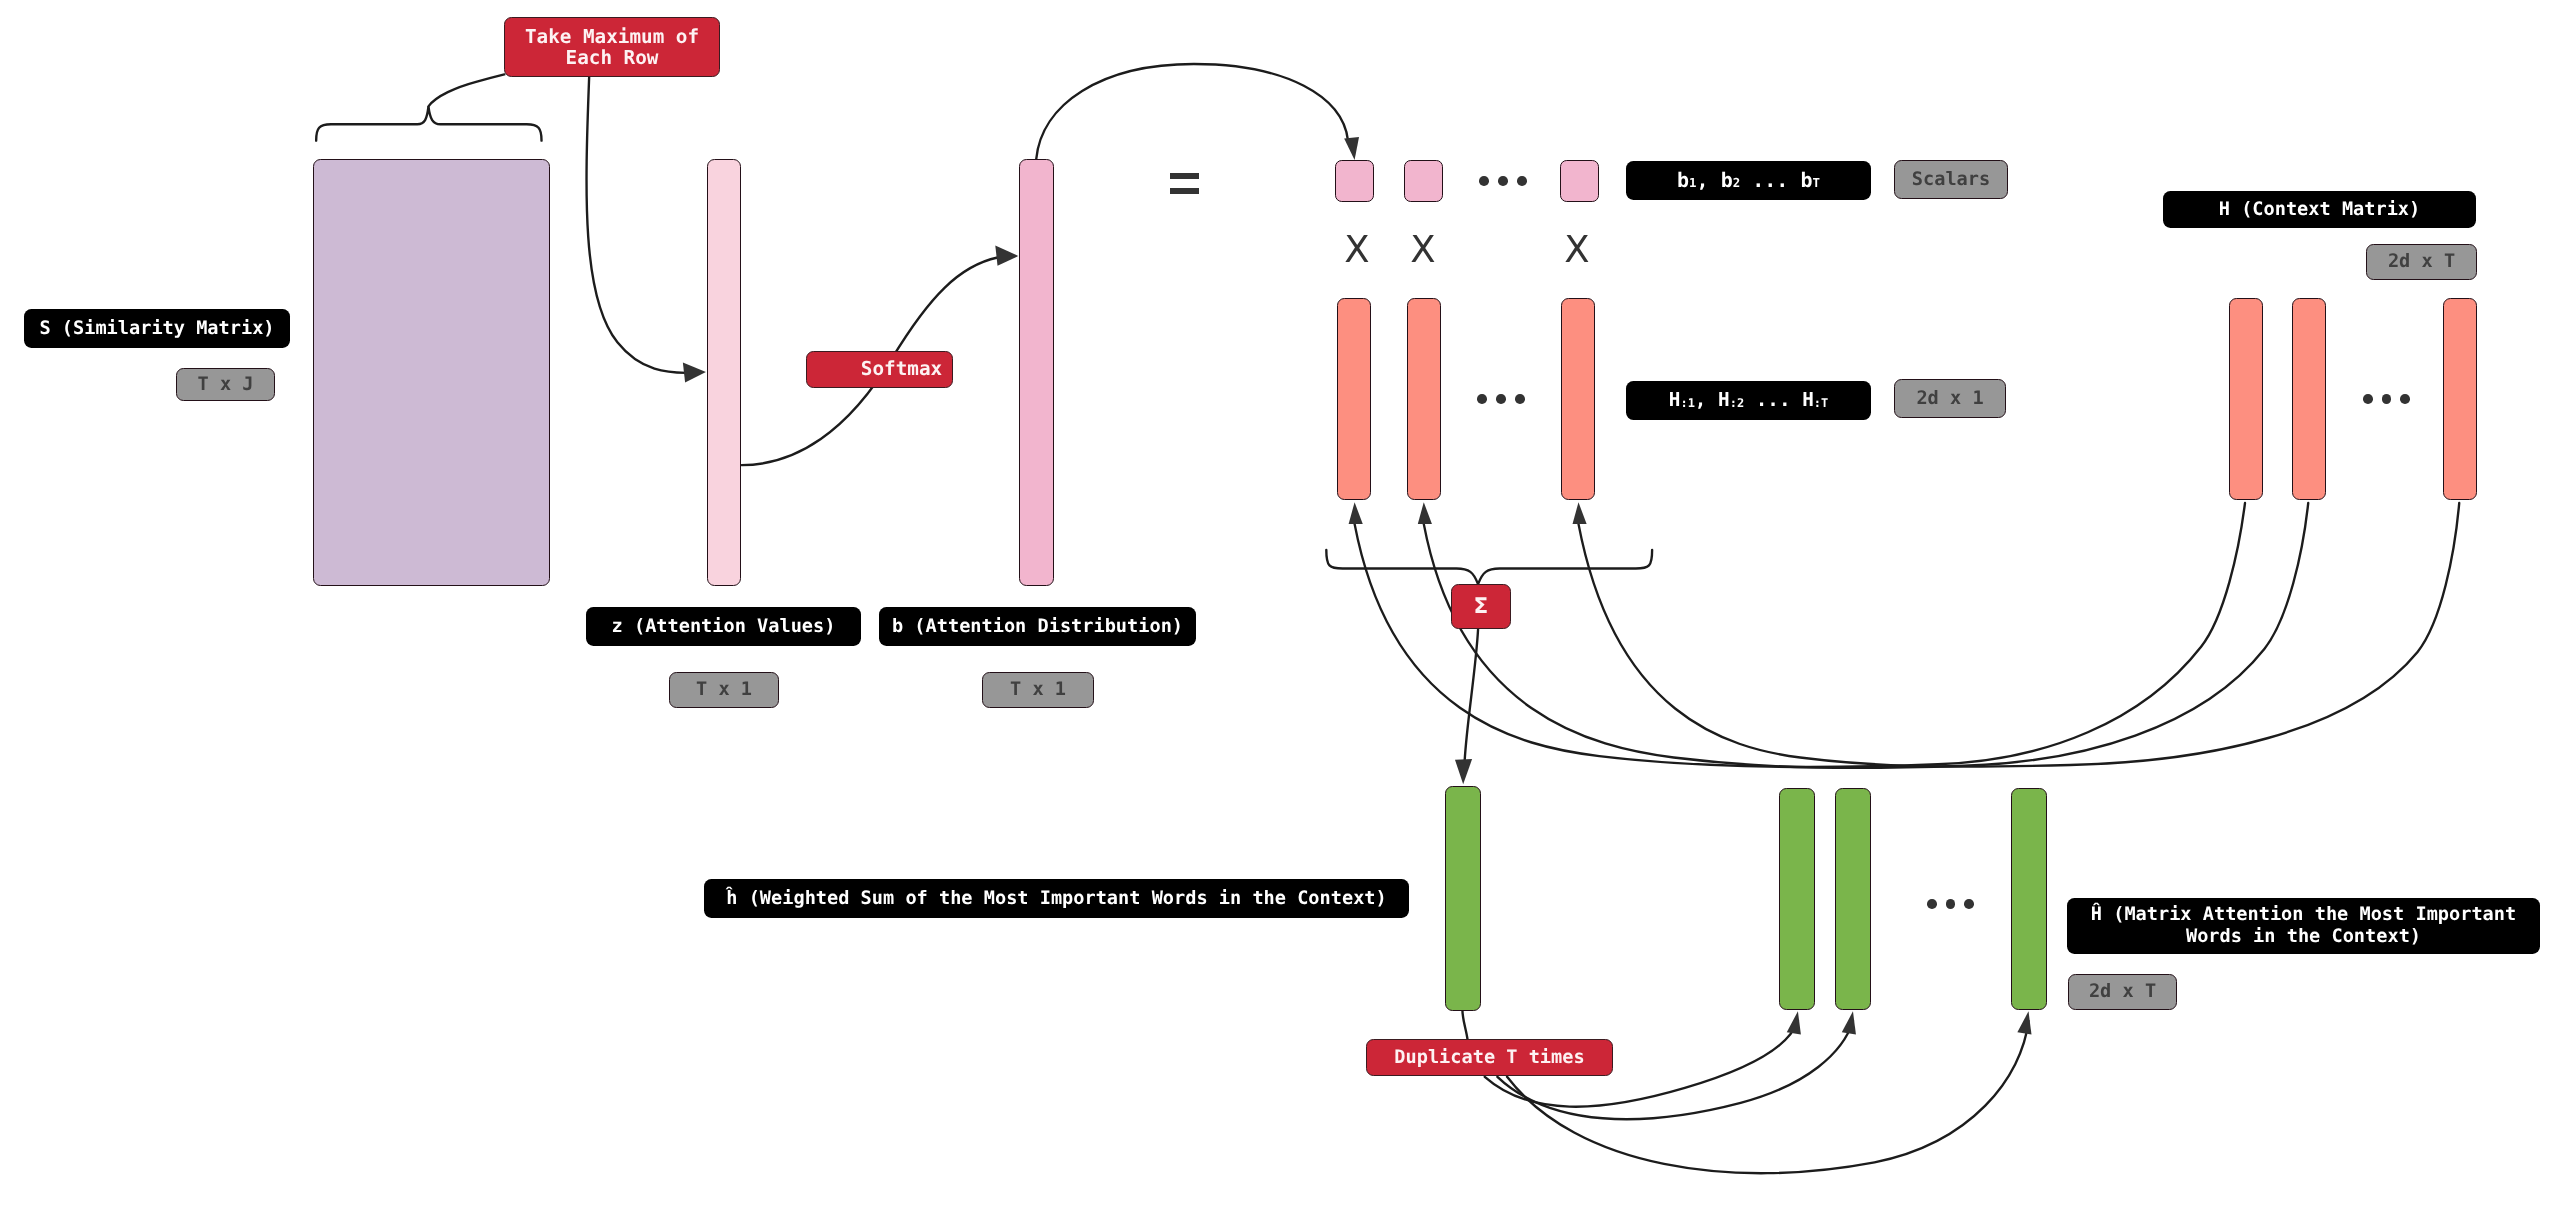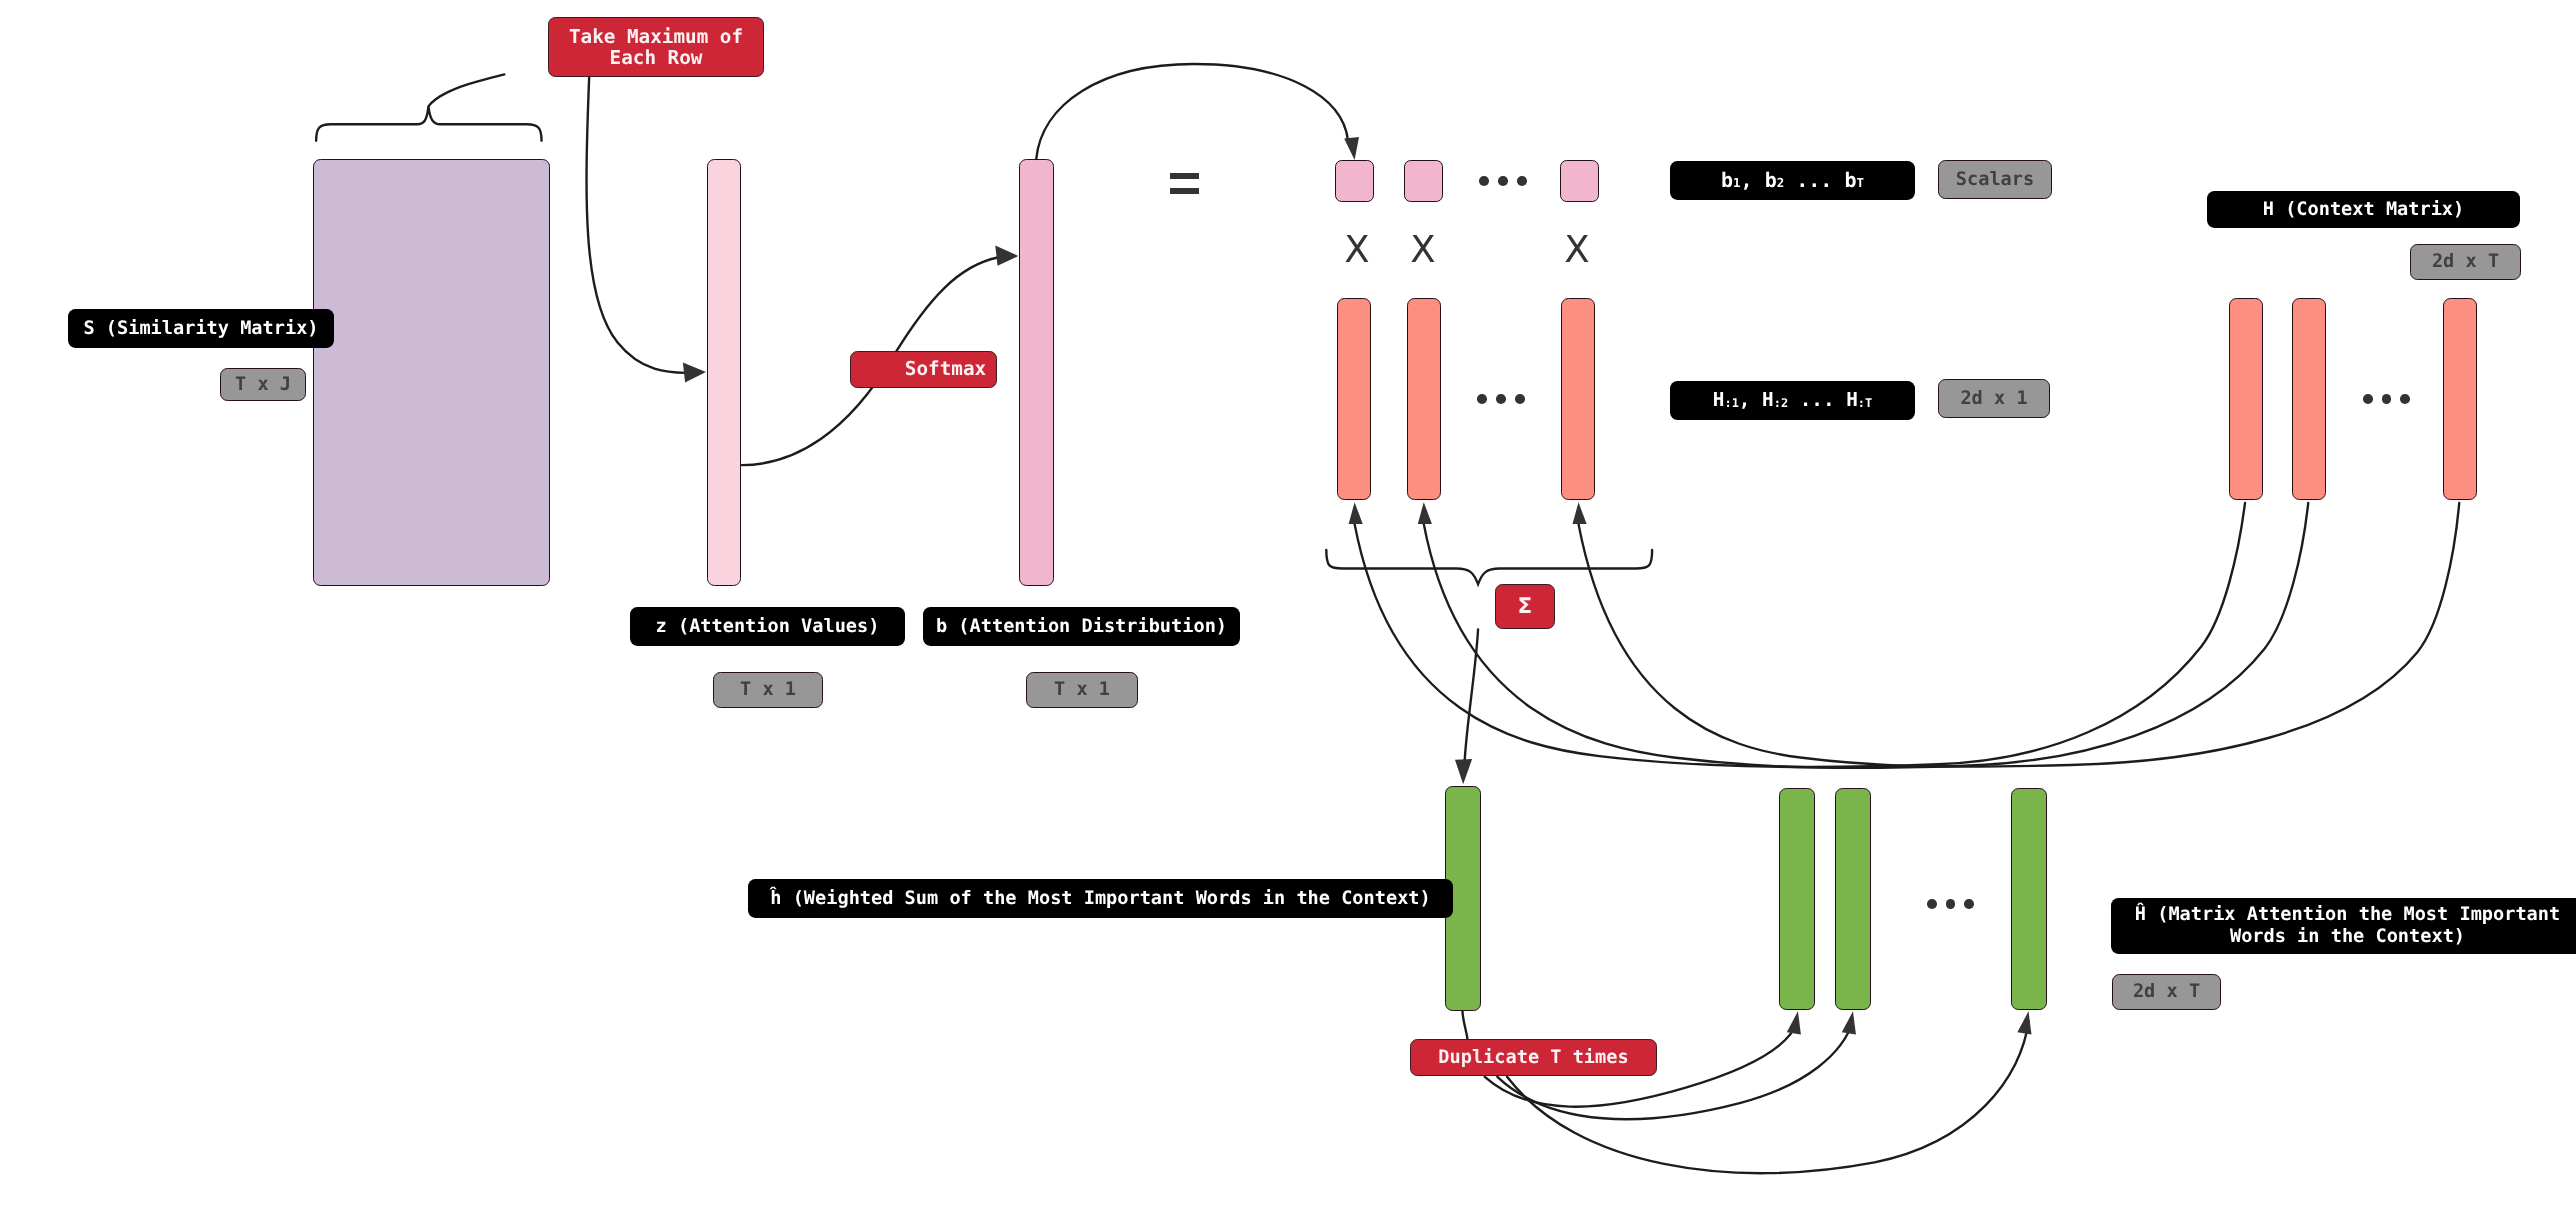--- a/index.html
+++ b/index.html
@@ -3,21 +3,21 @@
 <meta charset="utf-8">
 <style>
   html,body{margin:0;padding:0;background:#ffffff;}
   body{width:2576px;height:1210px;position:relative;overflow:hidden;
        font-family:"DejaVu Sans Mono",monospace;-webkit-font-smoothing:antialiased;text-rendering:geometricPrecision;}
   #stage{position:absolute;left:0;top:0;width:2576px;height:1210px;}
   svg.wires{position:absolute;left:0;top:0;width:2576px;height:1210px;overflow:visible;
             pointer-events:none;}
   .lbl{position:absolute;box-sizing:border-box;display:flex;align-items:center;
        justify-content:center;border-radius:7.4px;font-weight:bold;white-space:pre;
-       text-align:center;line-height:1.18;letter-spacing:0;margin-left:44px;}
+       text-align:center;line-height:1.18;letter-spacing:0;}
   .lbl-black{background:#000;color:#fff;}
   .lbl-gray{background:#979797;color:#404040;border:1.9px solid #231018;}
   .lbl-red{background:#cc2637;color:#fdf2f3;border:1.9px solid #3a1b20;}
   .bar{position:absolute;box-sizing:border-box;border:1.9px solid #231018;border-radius:7.4px;}
   .purple{background:#cdbad4;}
   .pinkpale{background:#f9d3de;}
   .pink{background:#f2b5ce;}
   .salmon{background:#fd8f80;}
   .green{background:#7ab54b;}
   .sub{font-size:0.62em;position:relative;top:0.22em;letter-spacing:0;}
@@ -94,21 +94,21 @@
   <div class="bar salmon" style="left:2229px;top:298px;width:34px;height:202px;"></div>
   <div class="bar salmon" style="left:2292px;top:298px;width:34px;height:202px;"></div>
   <div class="bar salmon" style="left:2443px;top:298px;width:34px;height:202px;"></div>
 
   <div class="bar green" style="left:1445px;top:786px;width:36px;height:225px;"></div>
   <div class="bar green" style="left:1779px;top:788px;width:36px;height:222px;"></div>
   <div class="bar green" style="left:1835px;top:788px;width:36px;height:222px;"></div>
   <div class="bar green" style="left:2011px;top:788px;width:36px;height:222px;"></div>
 
   <div class="lbl lbl-black" style="left:24px;top:309px;width:266px;height:39px;font-size:18.6px;">S (Similarity Matrix)</div>
-  <div class="lbl lbl-gray" style="left:176px;top:368px;width:86px;height:33px;font-size:18.6px;">T x J</div>
+  <div class="lbl lbl-gray" style="left:176px;top:368px;width:99px;height:33px;font-size:18.6px;">T x J</div>
 
   <div class="lbl lbl-red" style="left:504px;top:17px;width:216px;height:60px;font-size:19.3px;line-height:21px;">Take Maximum of
 Each Row</div>
 
   <div class="lbl lbl-red" style="left:806px;top:351px;width:147px;height:37px;font-size:19.3px;padding-left:44px;">Softmax</div>
 
   <div class="lbl lbl-black" style="left:586px;top:607px;width:275px;height:39px;font-size:18.6px;">z (Attention Values)</div>
   <div class="lbl lbl-gray" style="left:669px;top:672px;width:110px;height:36px;font-size:18.6px;">T x 1</div>
 
   <div class="lbl lbl-black" style="left:879px;top:607px;width:317px;height:39px;font-size:18.6px;">b (Attention Distribution)</div>

